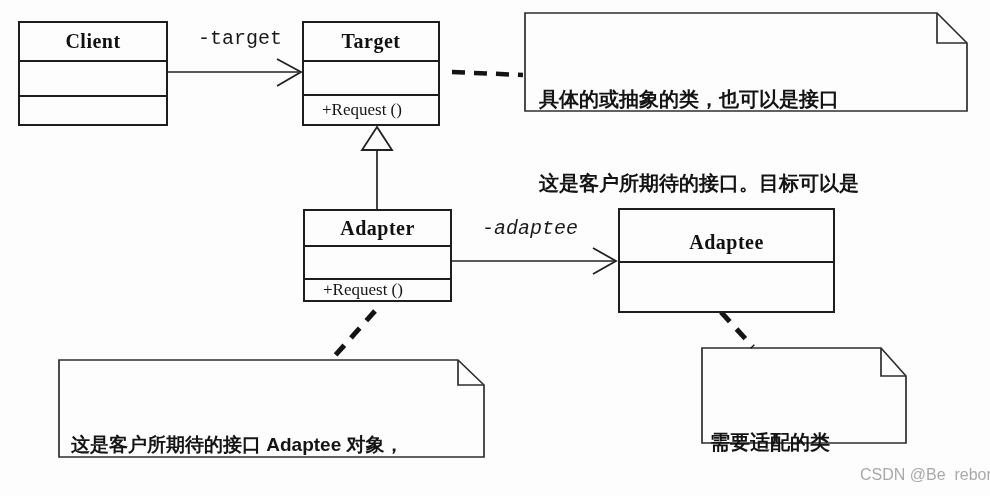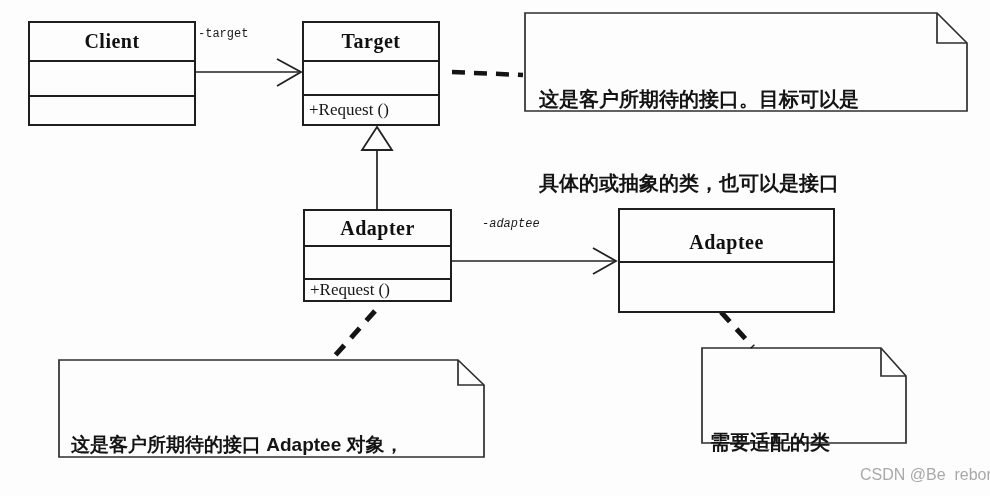--- a/index.html
+++ b/index.html
@@ -41,32 +41,33 @@
   }
   .class-attrs {
     box-sizing: border-box;
     border-top: 2px solid #1e1e1e;
   }
   .class-methods {
     box-sizing: border-box;
     border-top: 2px solid #1e1e1e;
     display: flex;
     align-items: center;
-    padding-left: 5px;
+    padding-left: 18px;
     font-family: "Liberation Serif", serif;
     font-size: 17px;
     color: #161616;
     flex: 1;
     white-space: pre;
   }
   .assoc-label {
     position: absolute;
     font-family: "Liberation Mono", monospace;
-    font-size: 12px;
+    font-size: 20px;
     color: #1a1a1a;
+    text-align: center;
     white-space: pre;
   }
   .note-text {
     position: absolute;
     font-family: "Liberation Sans", sans-serif;
     font-weight: 600;
     color: #141414;
     white-space: pre;
   }
   .note-text.two-line { font-size: 20px; line-height: 28px; }
@@ -109,21 +110,21 @@
     <polyline points="593,248 616,261 593,274" fill="none" stroke="#222" stroke-width="1.8"></polyline>
 
     <line x1="377" y1="150" x2="377" y2="209" stroke="#222" stroke-width="1.7"></line>
     <polygon points="377,127 362,150 392,150" fill="#fdfdfd" stroke="#222" stroke-width="1.8"></polygon>
 
     <line x1="452" y1="72" x2="523" y2="75" stroke="#141414" stroke-width="4.5" stroke-dasharray="13 9"></line>
     <line x1="375" y1="311" x2="332" y2="359" stroke="#141414" stroke-width="5" stroke-dasharray="13 10"></line>
     <line x1="721" y1="312" x2="753" y2="347" stroke="#141414" stroke-width="5" stroke-dasharray="13 10"></line>
   </svg>
 
-  <div class="class-box" style="left:28px; top:21px; width:168px; height:105px;">
+  <div class="class-box" style="left:18px; top:21px; width:150px; height:105px;">
     <div class="class-title" style="height:37px;">Client</div>
     <div class="class-attrs" style="height:35px;"></div>
     <div class="class-methods"></div>
   </div>
 
   <div class="class-box" style="left:302px; top:21px; width:138px; height:105px;">
     <div class="class-title" style="height:37px;">Target</div>
     <div class="class-attrs" style="height:34px;"></div>
     <div class="class-methods">+Request ()</div>
   </div>
@@ -136,22 +137,22 @@
 
   <div class="class-box" style="left:618px; top:208px; width:217px; height:105px;justify-content:center;">
     <div class="class-title" style="height:36px;">Adaptee</div>
     <div class="class-attrs" style="height:36px;"></div>
   </div>
 
   <div class="assoc-label" style="left:198px; top:27px; width:84px;">-target</div>
   <div class="assoc-label" style="left:482px; top:217px; width:94px;font-style:italic;">-adaptee</div>
 
   <div class="note-text two-line" style="left:539px; top:29px;">
+    <div>具体的或抽象的类，也可以是接口</div>
     <div>这是客户所期待的接口。目标可以是</div>
-    <div>具体的或抽象的类，也可以是接口</div>
   </div>
   <div class="note-text small" style="left:71px; top:377px;">
     <div>这是客户所期待的接口 Adaptee 对象，</div>
     
   </div>
   <div class="note-text single" style="left:710px; top:382px;">
     <div>需要适配的类</div>
   </div>
 
   <div class="watermark">CSDN @Be  reborn</div>

